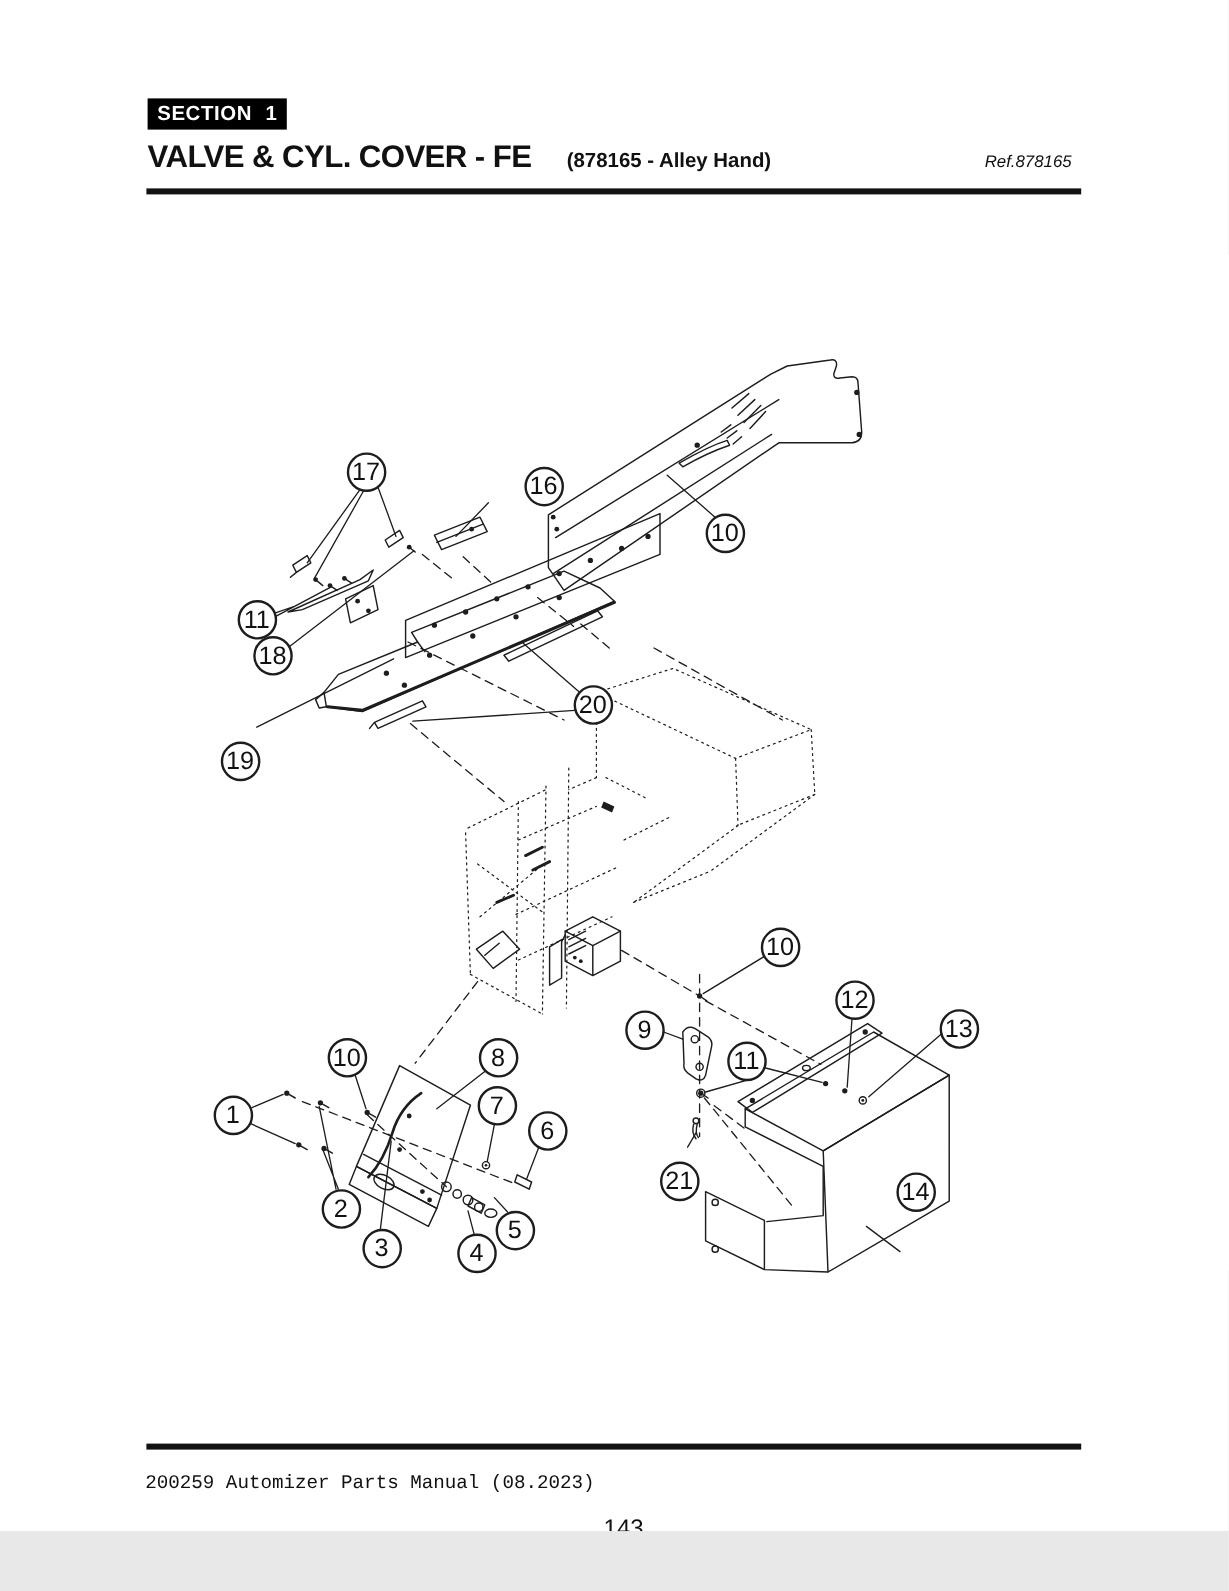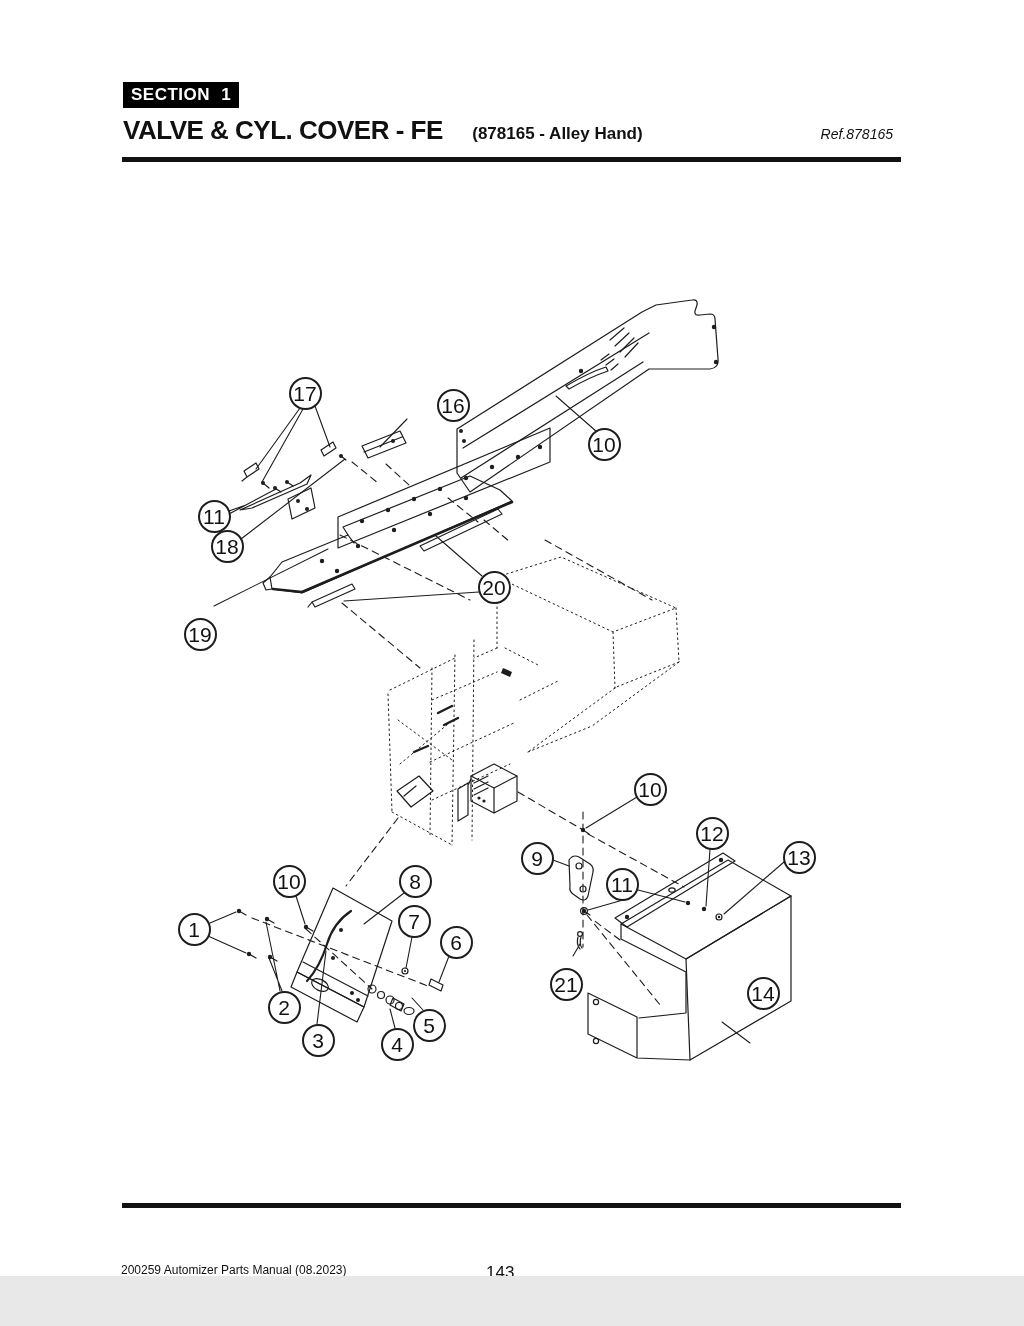--- a/index.html
+++ b/index.html
@@ -10,22 +10,22 @@
          color:#fff;font-size:17px;font-weight:bold;display:flex;align-items:center;
          letter-spacing:.5px;word-spacing:6px;}
   .title-row{position:absolute;left:123px;top:115px;white-space:nowrap;}
   .title{font-size:26px;font-weight:bold;letter-spacing:-.5px;display:inline;}
   .subtitle{font-size:17px;font-weight:bold;display:inline;margin-left:25px;}
   .ref{position:absolute;right:131px;top:126px;font-size:14px;font-style:italic;}
   .rule{position:absolute;left:122px;width:779px;height:5px;background:#121212;}
   .rule.hdr{top:157px;}
   .rule.ftr{top:1203px;}
   
-  .footer-left{position:absolute;left:121px;top:1263px;font-size:12px;}
-  .footer-page{position:absolute;left:486px;top:1263px;font-size:17px;}
+  .footer-left{position:absolute;left:121px;top:1227px;font-size:16px;font-family:Liberation Mono, monospace;}
+  .footer-page{position:absolute;left:503px;top:1263px;font-size:20px;}
   
   .diagram{position:absolute;left:0;top:170px;width:1024px;height:1020px;text-align:right;}
   .diagram svg{position:absolute;left:0;top:0;}
   .callout{position:absolute;width:33px;height:33px;box-sizing:border-box;border:2px solid #1d1d1d;
            border-radius:50%;background:#fff;display:flex;align-items:center;justify-content:center;
            font-size:21px;line-height:1;color:#111;}
 </style>
 </head>
 <body>
 

